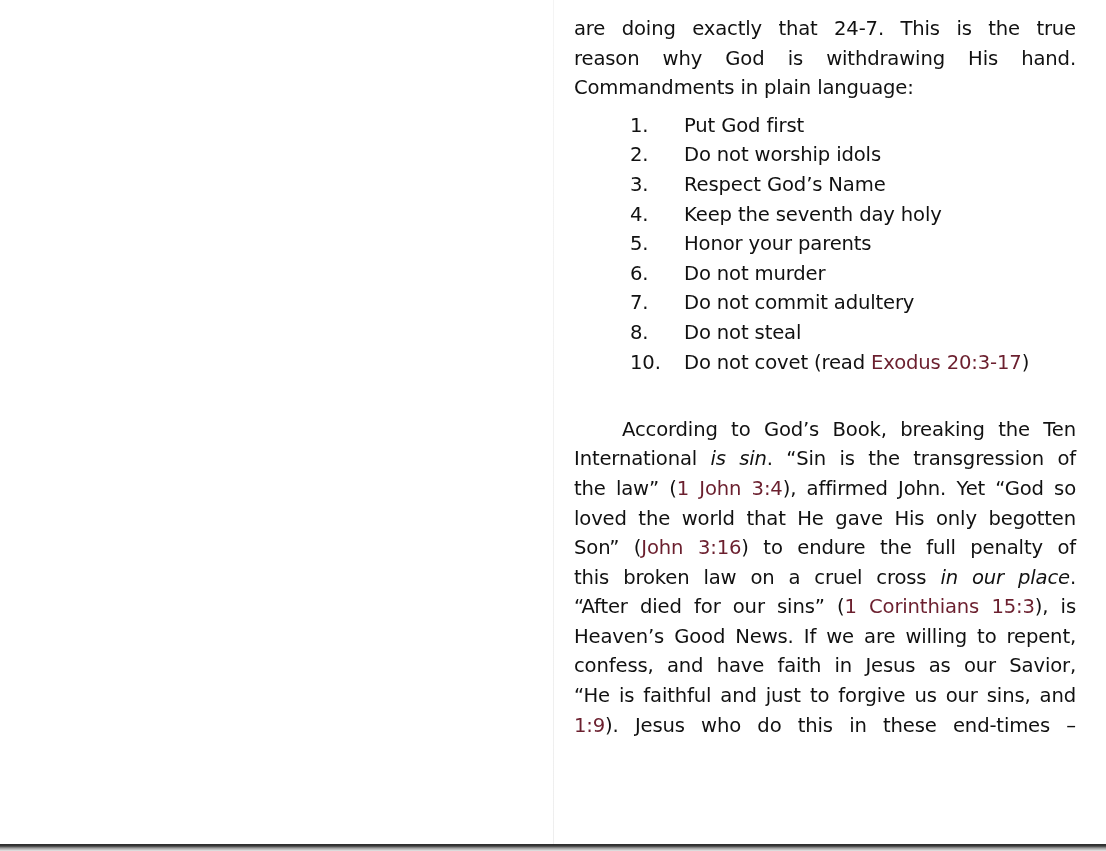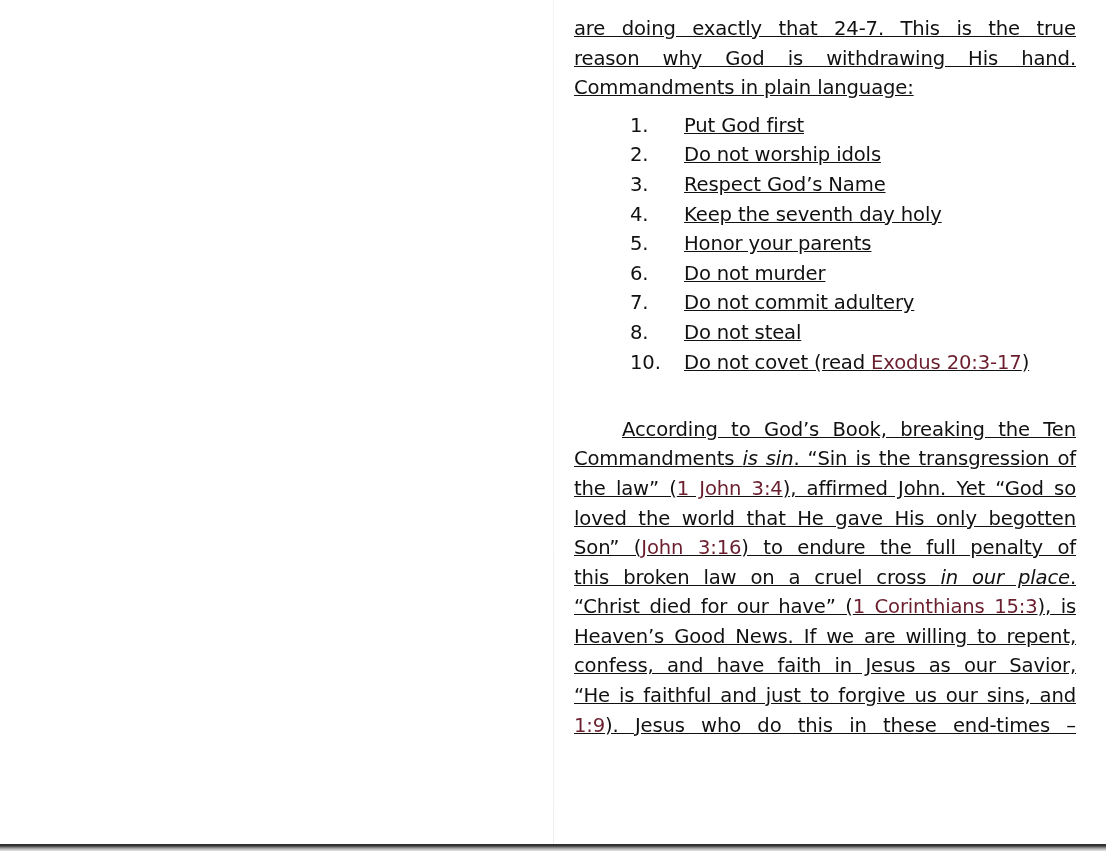--- a/index.html
+++ b/index.html
@@ -52,21 +52,21 @@
       color: var(--title-color, #1f2b5c);
       text-shadow: 0 0 1px rgba(31,43,92,0.35);
     }
     .col {
       position: absolute;
       font-size: 19.6px;
       line-height: 29.6px;
       letter-spacing: -0.15px;
     }
     .col-left { left: 28px; width: 504px; top: 83px; }
-    .col-right { left: 574px; width: 502px; top: 14px; text-decoration: underline; }
+    .col-right { left: 574px; width: 502px; top: 14px; }
     .line {
       display: block;
       white-space: nowrap;
       height: 29.6px;
       text-align: justify;
       text-align-last: justify;
     }
     .line.last { text-align-last: left; }
     .line.indent { padding-left: 48px; }
     .ital { font-style: italic; }
@@ -134,26 +134,26 @@
         <li class="list-item"><span class="list-num">4.</span><span>Keep the seventh day holy</span></li>
         <li class="list-item"><span class="list-num">5.</span><span>Honor your parents</span></li>
         <li class="list-item"><span class="list-num">6.</span><span>Do not murder</span></li>
         <li class="list-item"><span class="list-num">7.</span><span>Do not commit adultery</span></li>
         <li class="list-item"><span class="list-num">8.</span><span>Do not steal</span></li>
         <li class="list-item"><span class="list-num">10.</span><span>Do not covet (read </span><span class="ref">Exodus 20:3-17</span><span>)</span></li>
       </ol>
     <div class="spacer"></div>
     <div id="right-body">
         <span class="line indent"><span>According to God’s Book, breaking the Ten</span></span>
-        <span class="line"><span>Commandments </span><span class="ital">is sin</span><span>. “Sin is the transgression of</span></span>
+        <span class="line"><span>International </span><span class="ital">is sin</span><span>. “Sin is the transgression of</span></span>
         <span class="line"><span>the law” (</span><span class="ref">1 John 3:4</span><span>), affirmed John. Yet “God so</span></span>
         <span class="line"><span>loved the world that He gave His only begotten</span></span>
         <span class="line"><span>Son” (</span><span class="ref">John 3:16</span><span>) to endure the full penalty of</span></span>
         <span class="line"><span>this broken law on a cruel cross </span><span class="ital">in our place</span><span>.</span></span>
-        <span class="line"><span>“Christ died for our have” (</span><span class="ref">1 Corinthians 15:3</span><span>), is</span></span>
+        <span class="line"><span>“After died for our sins” (</span><span class="ref">1 Corinthians 15:3</span><span>), is</span></span>
         <span class="line"><span>Heaven’s Good News. If we are willing to repent,</span></span>
         <span class="line"><span>confess, and have faith in Jesus as our Savior,</span></span>
         <span class="line"><span>“He is faithful and just to forgive us our sins, and</span></span>
         <span class="line"><span class="ref">1:9</span><span>). Jesus who do this in these end-times –</span></span>
       </div>
   </div>
 </div>
 
 <div class="bottom-edge"></div>
 

